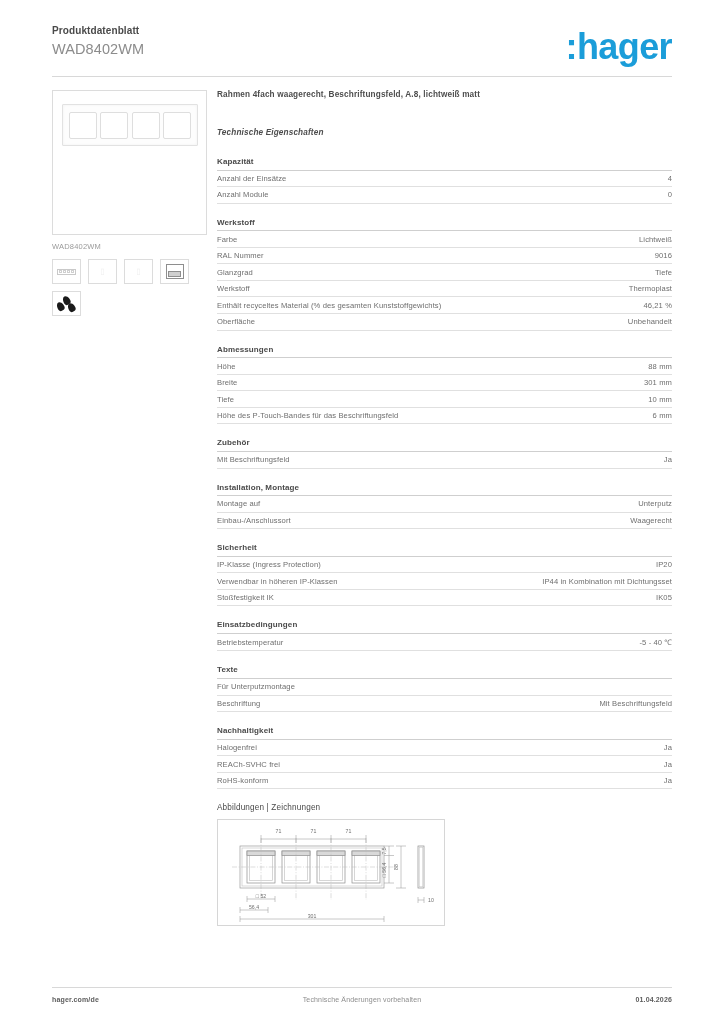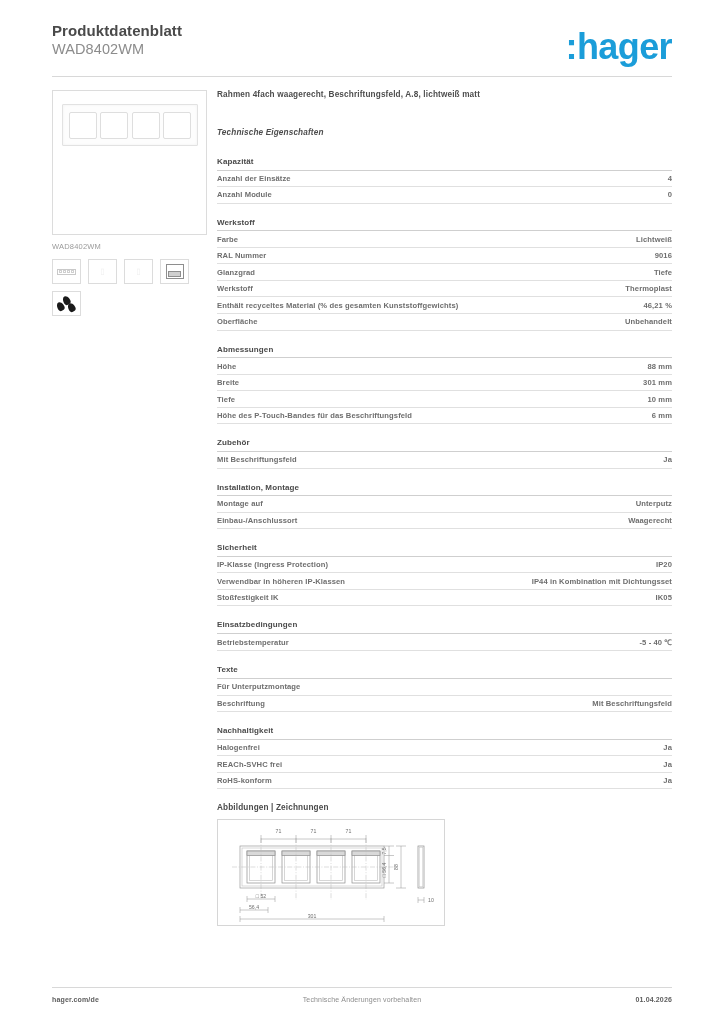--- a/index.html
+++ b/index.html
@@ -18,21 +18,21 @@
   }
 
   
   .header {
     position: absolute;
     left: 52px; top: 22px; right: 52px;
     height: 52px;
   }
   .title-block { position: absolute; left: 0; top: 0; }
   .doc-title {
-    font-size: 15px; font-weight: bold; color: #4a4a4a;
+    font-size: 10px; font-weight: bold; color: #4a4a4a;
     letter-spacing: 0.1px; line-height: 17px;
   }
   .doc-subtitle {
     font-size: 14.5px; font-weight: normal; color: #8c8c8c;
     letter-spacing: 0.1px; line-height: 18px; margin-top: 1px;
   }
   .logo {
     position: absolute; right: 0; top: 10px;
     font-size: 36px; font-weight: bold; color: #1b9dd9;
     letter-spacing: -0.6px; line-height: 30px;
@@ -129,28 +129,28 @@
   .section-title {
     font-size: 8px; font-weight: bold; color: #4a4a4a;
     letter-spacing: 0.12px;
     padding-bottom: 3.5px;
     border-bottom: 1px solid #cfcfcf;
   }
   .spec-row {
     display: flex; justify-content: space-between; align-items: baseline;
     border-bottom: 1px solid #e0e0e0;
     padding: 3.4px 0 3.2px 0;
-    font-size: 7.6px; color: #6e6e6e; letter-spacing: 0.1px; font-weight: bold;
+    font-size: 7.6px; color: #6e6e6e; letter-spacing: 0.1px;
   }
   .spec-label { flex: 1 1 auto; padding-right: 10px; }
   .spec-value { flex: 0 0 auto; text-align: right; white-space: nowrap; }
 
   
   .draw-title {
-    font-size: 8.2px; font-weight: bold; color: #4a4a4a;
+    font-size: 8.2px; font-weight: normal; color: #4a4a4a;
     letter-spacing: 0.15px; margin-bottom: 7px;
   }
   .draw-box {
     width: 228px; height: 107px;
     border: 1px solid #d6d6d6;
     background: #fff;
     position: relative;
   }
   .draw-svg { position: absolute; left: 0; top: 0; }
 

